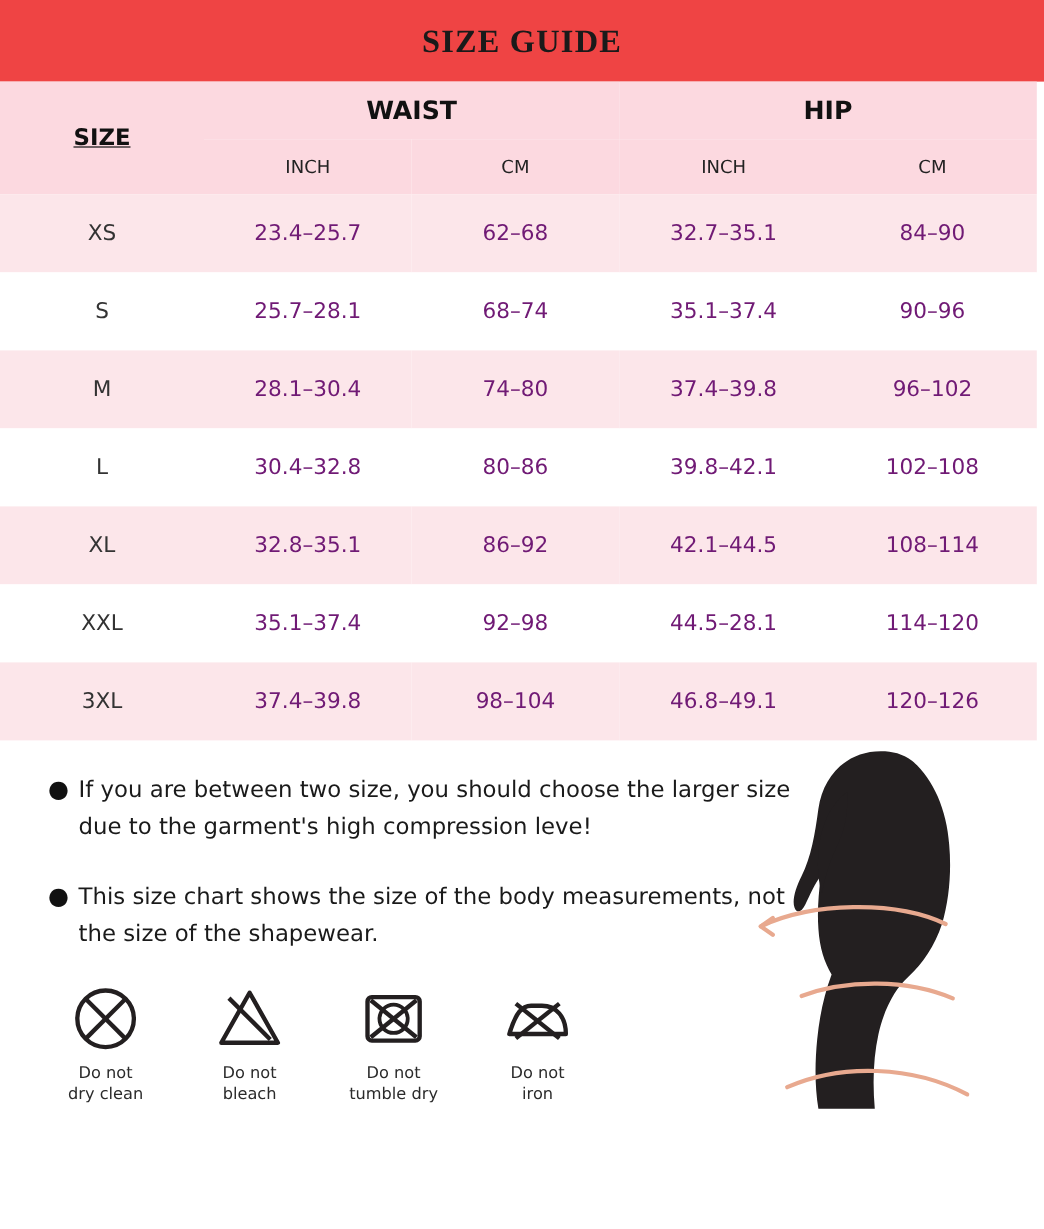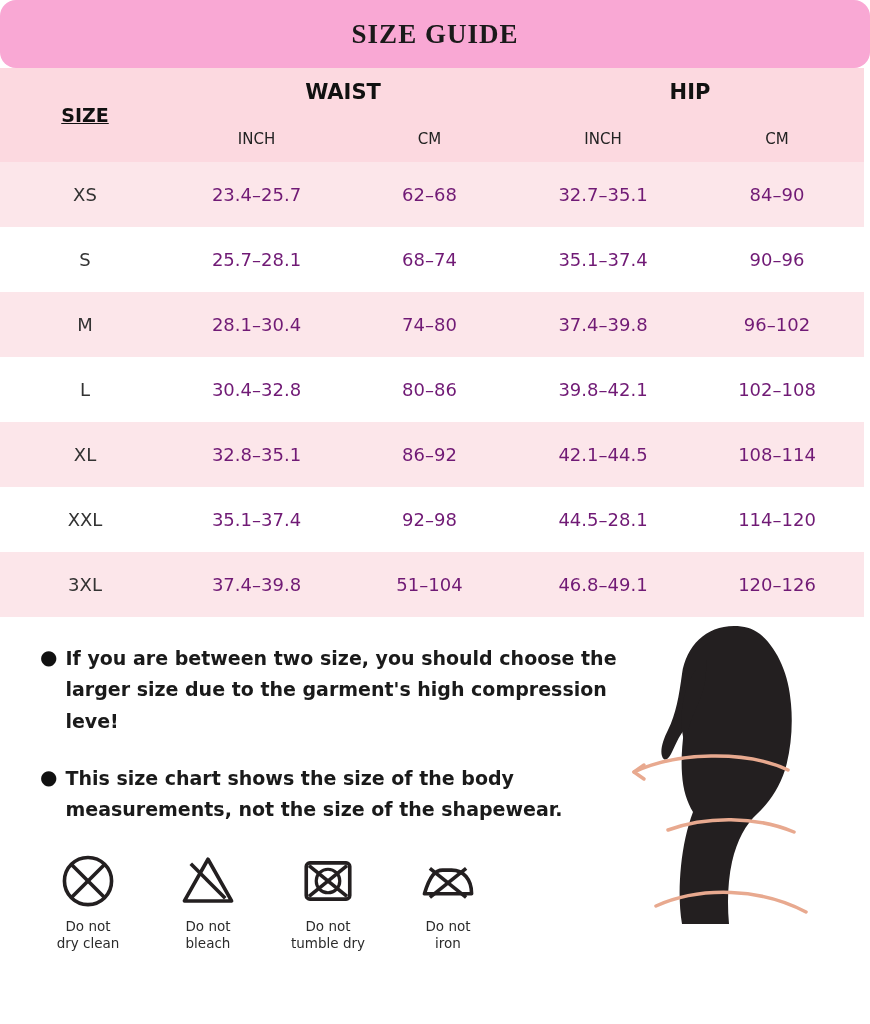--- a/index.html
+++ b/index.html
@@ -11,25 +11,24 @@
     height: 1024px;
     background: #ffffff;
     font-family: "DejaVu Sans", sans-serif;
     overflow: hidden;
     position: relative;
   }
 
   
   .header {
     height: 68px;
-    background: #f9a8d4;
+    background: #ef4444;
     display: flex;
     align-items: center;
     justify-content: center;
-    border-radius: 16px;
   }
   .header-title {
     font-family: "Liberation Serif", serif;
     font-weight: bold;
     font-size: 27px;
     letter-spacing: 1px;
     color: #1a1a1a;
   }
 
   
@@ -108,21 +107,20 @@
     font-size: 20px;
     line-height: 20px;
     margin-right: 8px;
     color: #111;
     margin-top: 4px;
   }
   .note .note-text {
     font-size: 19px;
     line-height: 1.65;
     color: #1a1a1a;
-    font-weight: bold;
   }
 
   
   .care-row {
     display: flex;
     padding-left: 46px;
     margin-top: 12px;
     gap: 36px;
   }
   .care-item {
@@ -219,21 +217,21 @@
       <tr class="even">
         <td class="sz">XXL</td>
         <td>35.1–37.4</td>
         <td>92–98</td>
         <td>44.5–28.1</td>
         <td>114–120</td>
       </tr>
       <tr class="odd">
         <td class="sz">3XL</td>
         <td>37.4–39.8</td>
-        <td>51–104</td>
+        <td>98–104</td>
         <td>46.8–49.1</td>
         <td>120–126</td>
       </tr>
     </tbody>
   </table>
 </div>
 
 <div class="notes">
 
   <div class="note">

